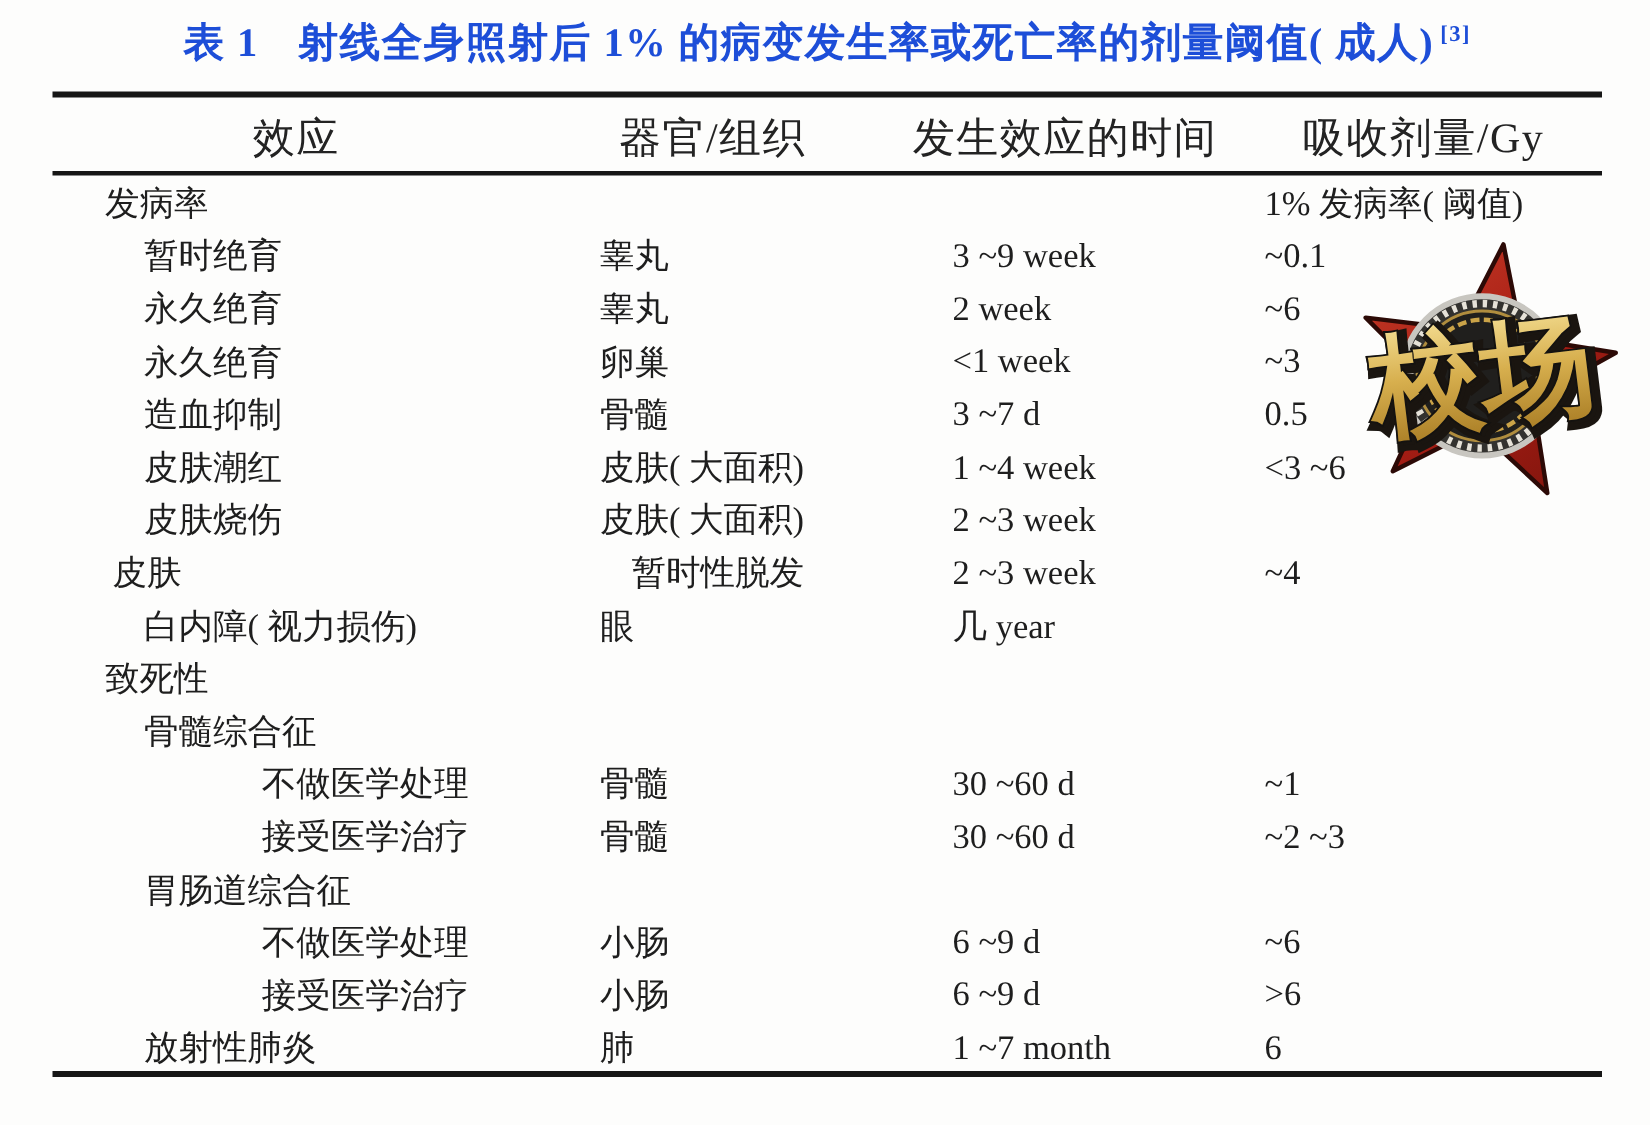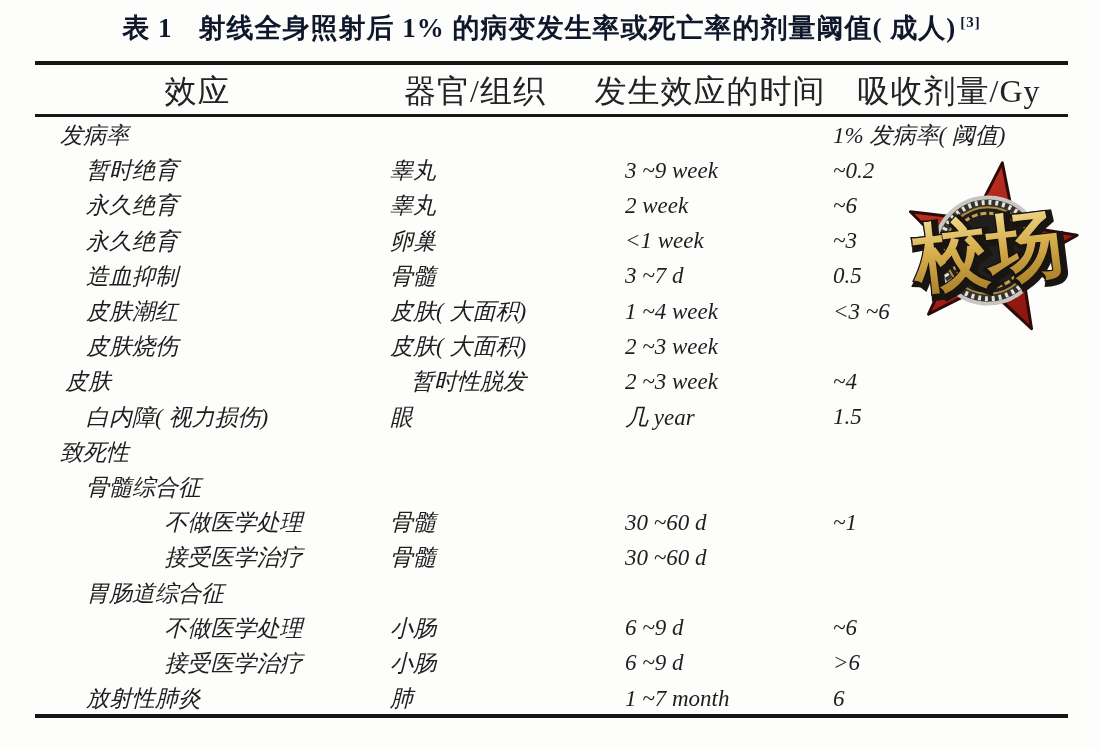--- a/index.html
+++ b/index.html
@@ -4,35 +4,35 @@
 <style>
   html,body{margin:0;padding:0;background:#ffffff;}
   .page{
     position:relative;width:1100px;height:750px;overflow:hidden;
     background:#fdfdfc;color:#1e1e1e;
     font-family:"Liberation Serif","DejaVu Serif",serif;
   }
   .title{
     position:absolute;top:10px;left:35px;width:1033px;
     text-align:center;font-size:27px;font-weight:bold;
-    letter-spacing:1px;white-space:nowrap;color:#0f172a;
+    letter-spacing:1px;white-space:nowrap;color:#1d4ed8;
   }
   .title .tlabel{margin-right:26px;}
   .title sup{font-size:15px;font-weight:bold;vertical-align:super;margin-left:4px;}
   .rule{position:absolute;left:35px;width:1033px;background:#161616;}
   .rule.top{top:61px;height:4px;}
   .rule.mid{top:114px;height:3px;}
   .rule.bottom{top:714px;height:4px;}
   .thead{
     position:absolute;top:70px;left:35px;width:1033px;height:44px;
     display:grid;grid-template-columns:325px 230px 240px 238px;
-    align-items:center;font-size:32px;color:#232323;
+    align-items:center;font-size:28px;color:#232323;
   }
   .thead .hcell{text-align:center;white-space:nowrap;letter-spacing:1px;}
-  .tbody{position:absolute;top:118px;left:30px;width:1033px;font-style:italic;}
+  .tbody{position:absolute;top:118px;left:40px;width:1033px;}
   .trow{
     display:grid;grid-template-columns:325px 230px 240px 238px;
     height:35.2px;align-items:center;font-size:23px;
   }
   .cell{white-space:nowrap;overflow:visible;}
   .c-effect.lv0{padding-left:30px;}
   .c-effect.lv1{padding-left:56px;}
   .c-effect.lv2{padding-left:82px;text-align:center;}
   .c-organ{padding-left:35px;}
   .c-time{padding-left:40px;}
@@ -63,21 +63,21 @@
       <div class="trow">
     <div class="cell c-effect lv0">发病率</div>
     <div class="cell c-organ"></div>
     <div class="cell c-time"></div>
     <div class="cell c-dose">1% 发病率( 阈值)</div>
   </div>
       <div class="trow">
     <div class="cell c-effect lv1">暂时绝育</div>
     <div class="cell c-organ">睾丸</div>
     <div class="cell c-time">3 ~9 week</div>
-    <div class="cell c-dose">~0.2</div>
+    <div class="cell c-dose">~0.1</div>
   </div>
       <div class="trow">
     <div class="cell c-effect lv1">永久绝育</div>
     <div class="cell c-organ">睾丸</div>
     <div class="cell c-time">2 week</div>
     <div class="cell c-dose">~6</div>
   </div>
       <div class="trow">
     <div class="cell c-effect lv1">永久绝育</div>
     <div class="cell c-organ">卵巢</div>
@@ -104,21 +104,20 @@
       <div class="trow">
     <div class="cell c-organ">皮肤</div>
     <div class="cell c-effect lv1">暂时性脱发</div>
     <div class="cell c-time">2 ~3 week</div>
     <div class="cell c-dose">~4</div>
   </div>
       <div class="trow">
     <div class="cell c-effect lv1">白内障( 视力损伤)</div>
     <div class="cell c-organ">眼</div>
     <div class="cell c-time">几 year</div>
-    <div class="cell c-dose">1.5</div>
   </div>
       <div class="trow">
     <div class="cell c-effect lv0">致死性</div>
     <div class="cell c-organ"></div>
     <div class="cell c-time"></div>
     <div class="cell c-dose"></div>
   </div>
       <div class="trow">
     <div class="cell c-effect lv1">骨髓综合征</div>
     <div class="cell c-organ"></div>
@@ -128,20 +127,21 @@
       <div class="trow">
     <div class="cell c-effect lv2">不做医学处理</div>
     <div class="cell c-organ">骨髓</div>
     <div class="cell c-time">30 ~60 d</div>
     <div class="cell c-dose">~1</div>
   </div>
       <div class="trow">
     <div class="cell c-effect lv2">接受医学治疗</div>
     <div class="cell c-organ">骨髓</div>
     <div class="cell c-time">30 ~60 d</div>
+    <div class="cell c-dose">~2 ~3</div>
   </div>
       <div class="trow">
     <div class="cell c-effect lv1">胃肠道综合征</div>
     <div class="cell c-organ"></div>
     <div class="cell c-time"></div>
     <div class="cell c-dose"></div>
   </div>
       <div class="trow">
     <div class="cell c-effect lv2">不做医学处理</div>
     <div class="cell c-organ">小肠</div>

